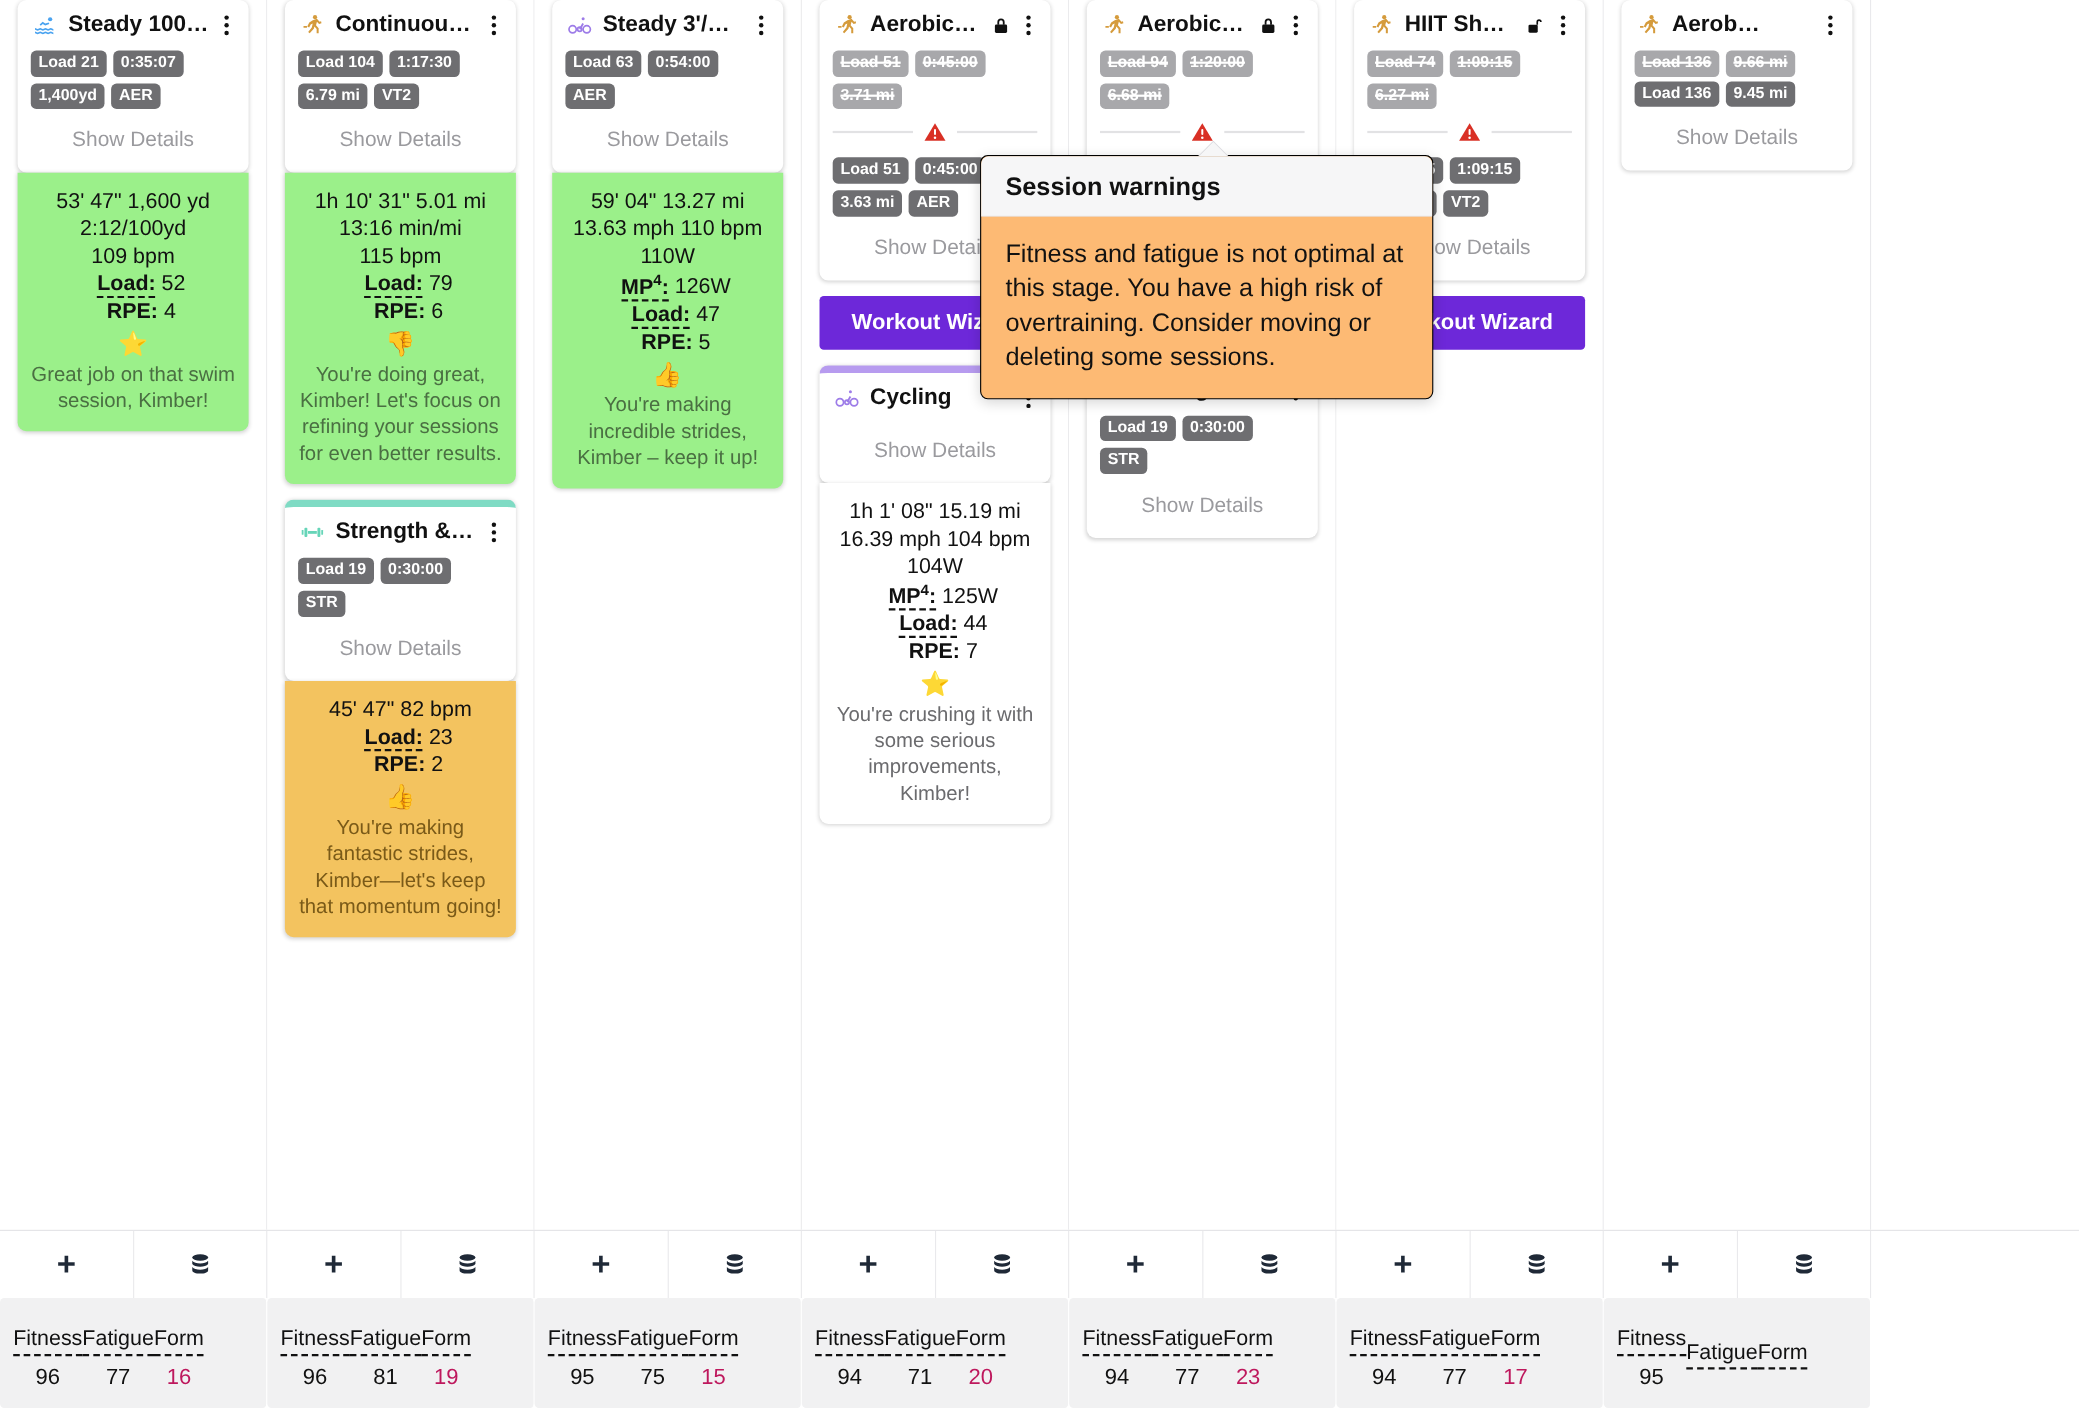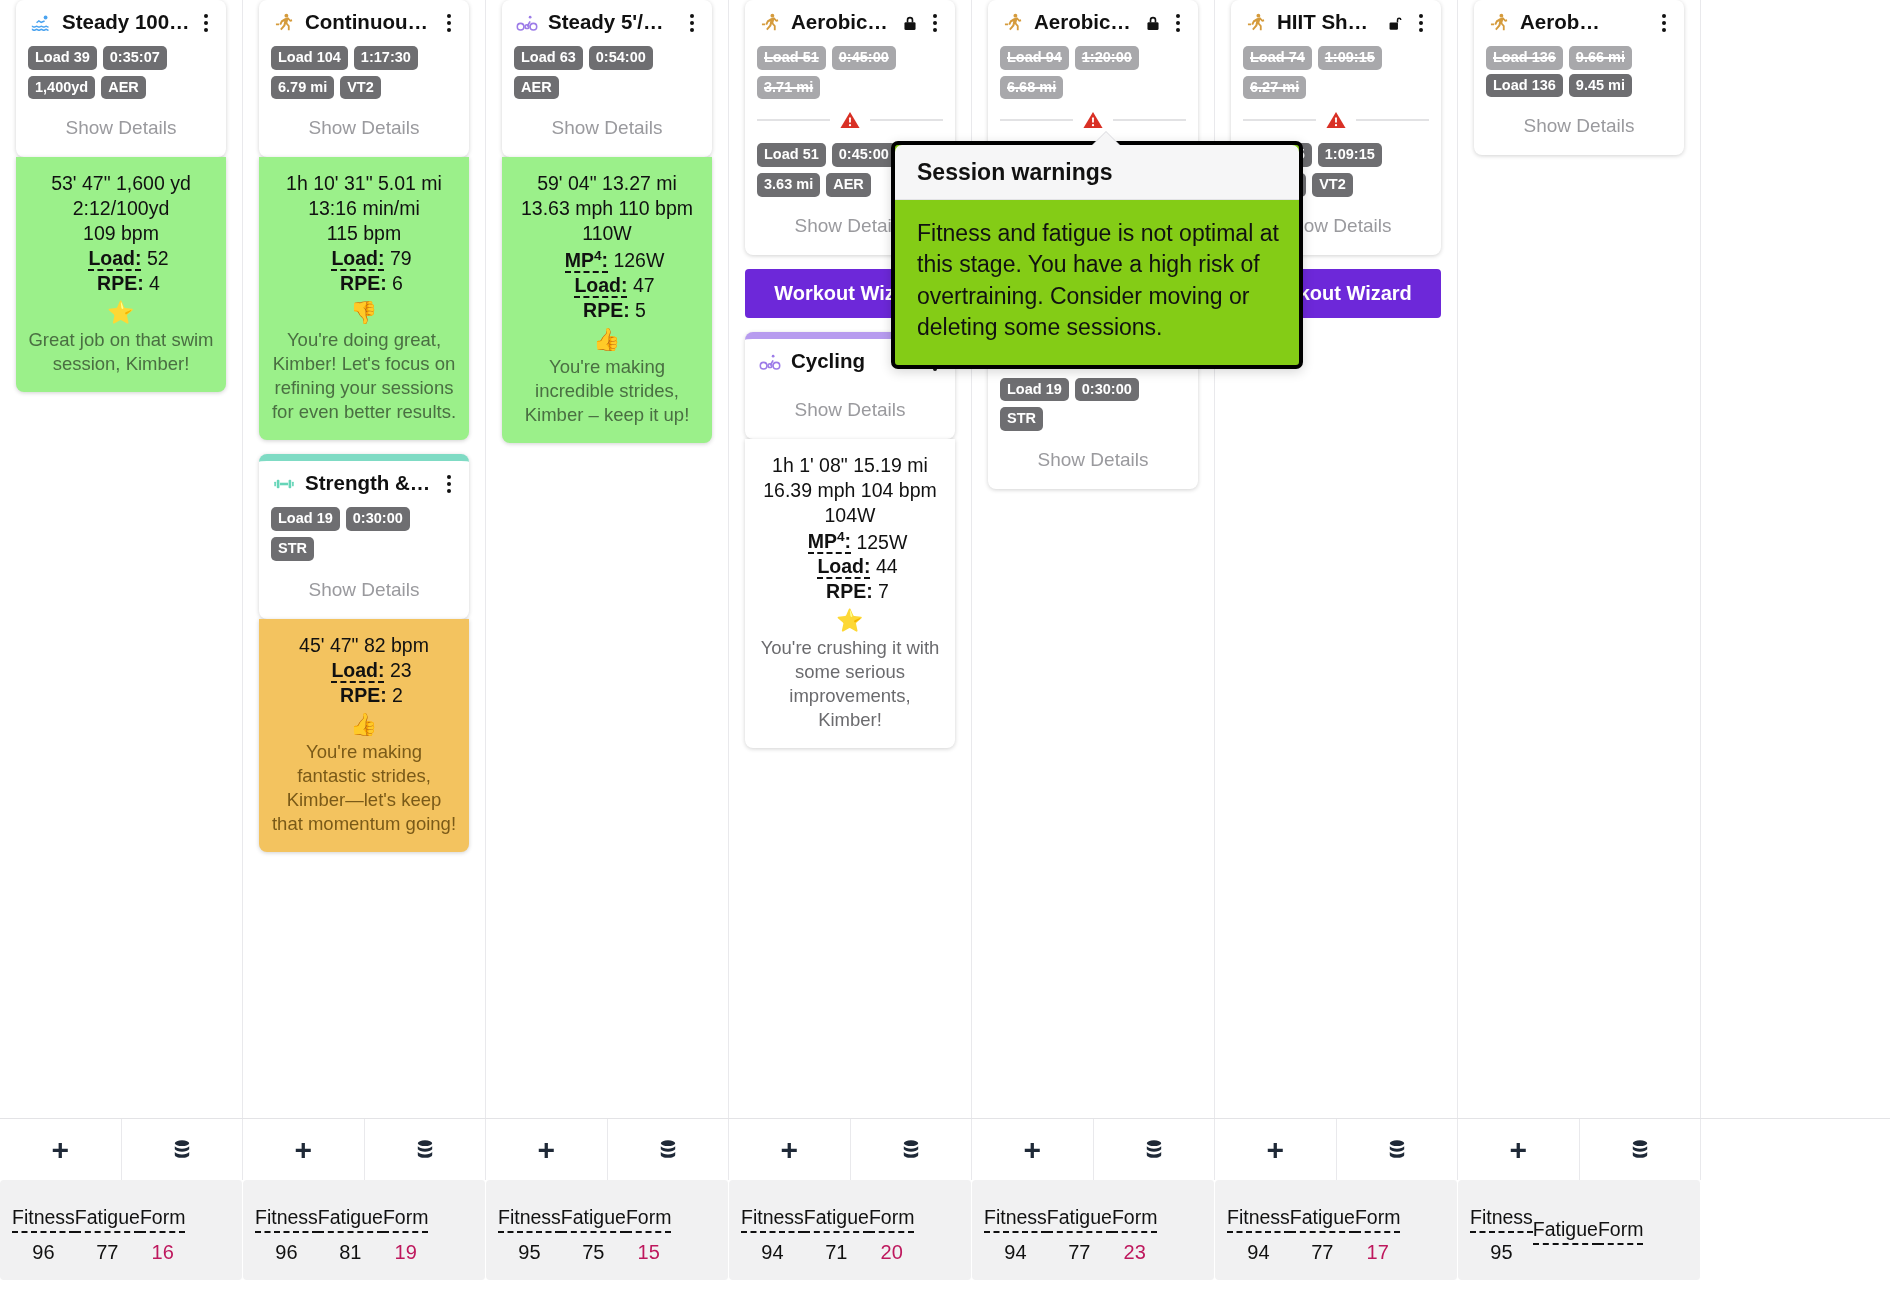--- a/index.html
+++ b/index.html
@@ -147,22 +147,22 @@
   .stat .lab{
     font-size:19.5px; color:#111; font-weight:normal;
     border-bottom:2px dashed #111; padding-bottom:2px; display:inline-block;
   }
   .stat .val{ font-size:20px; color:#111; margin-top:8px; }
   .stat .val.form{ color:#be185d; }
 
   
   .tooltip{
     position:absolute; left:891px; top:141px; width:412px;
-    background:#84cc16;
-    border:4px solid #000000;
+    background:#fdba74;
+    border:1px solid #000000;
     border-radius:7px;
     box-shadow:0 3px 12px rgba(0,0,0,.16);
     z-index:50;
   }
   .tooltip .tt-head{
     background:#f6f6f7;
     border-bottom:1px solid #e3e3e6;
     border-radius:7px 7px 0 0;
     padding:14px 22px 13px 22px;
     font-size:23px; font-weight:bold; color:#111;
@@ -201,21 +201,21 @@
                 <path d="M2 18.1c1.3 0 1.3 1 2.6 1s1.3-1 2.6-1 1.3 1 2.6 1 1.3-1 2.6-1 1.3 1 2.6 1 1.3-1 2.6-1 1.3 1 2.6 1v1.7c-1.3 0-1.3-1-2.6-1s-1.3 1-2.6 1-1.3-1-2.6-1-1.3 1-2.6 1-1.3-1-2.6-1-1.3 1-2.6 1-1.3-1-2.6-1z"></path>
               </svg>
               <div class="card-title">Steady 100…</div>
               <div class="kebab">
                 <i></i>
                 <i></i>
                 <i></i>
               </div>
             </div>
             <div class="chips">
-              <div class="chip dark">Load 39</div>
+              <div class="chip dark">Load 21</div>
               <div class="chip dark">0:35:07</div>
               <div class="chip dark">1,400yd</div>
               <div class="chip dark">AER</div>
             </div>
             <div class="show-details">Show Details</div>
           </div>
         </div>
         <div class="fb green">
           <div class="metrics">
             <div>53' 47"   1,600 yd</div>
@@ -303,21 +303,21 @@
         <div class="card">
           <div class="card-inner">
             <div class="card-head">
               <svg class="sport-ico" viewBox="0 0 24 24" fill="#9d7ce8">
                 <circle cx="5" cy="16" r="3.6" fill="none" stroke="#9d7ce8" stroke-width="1.7"></circle>
                 <circle cx="19" cy="16" r="3.6" fill="none" stroke="#9d7ce8" stroke-width="1.7"></circle>
                 <circle cx="12" cy="16" r="2.1" fill="none" stroke="#9d7ce8" stroke-width="1.7"></circle>
                 <circle cx="15.4" cy="5.6" r="1.5"></circle>
                 <path d="M11.4 15.4l3.2-5.6 1.6.9-3.2 5.6z"></path>
               </svg>
-              <div class="card-title">Steady 5'/…</div>
+              <div class="card-title">Steady 3'/…</div>
               <div class="kebab">
                 <i></i>
                 <i></i>
                 <i></i>
               </div>
             </div>
             <div class="chips">
               <div class="chip dark">Load 63</div>
               <div class="chip dark">0:54:00</div>
               <div class="chip dark">AER</div>

